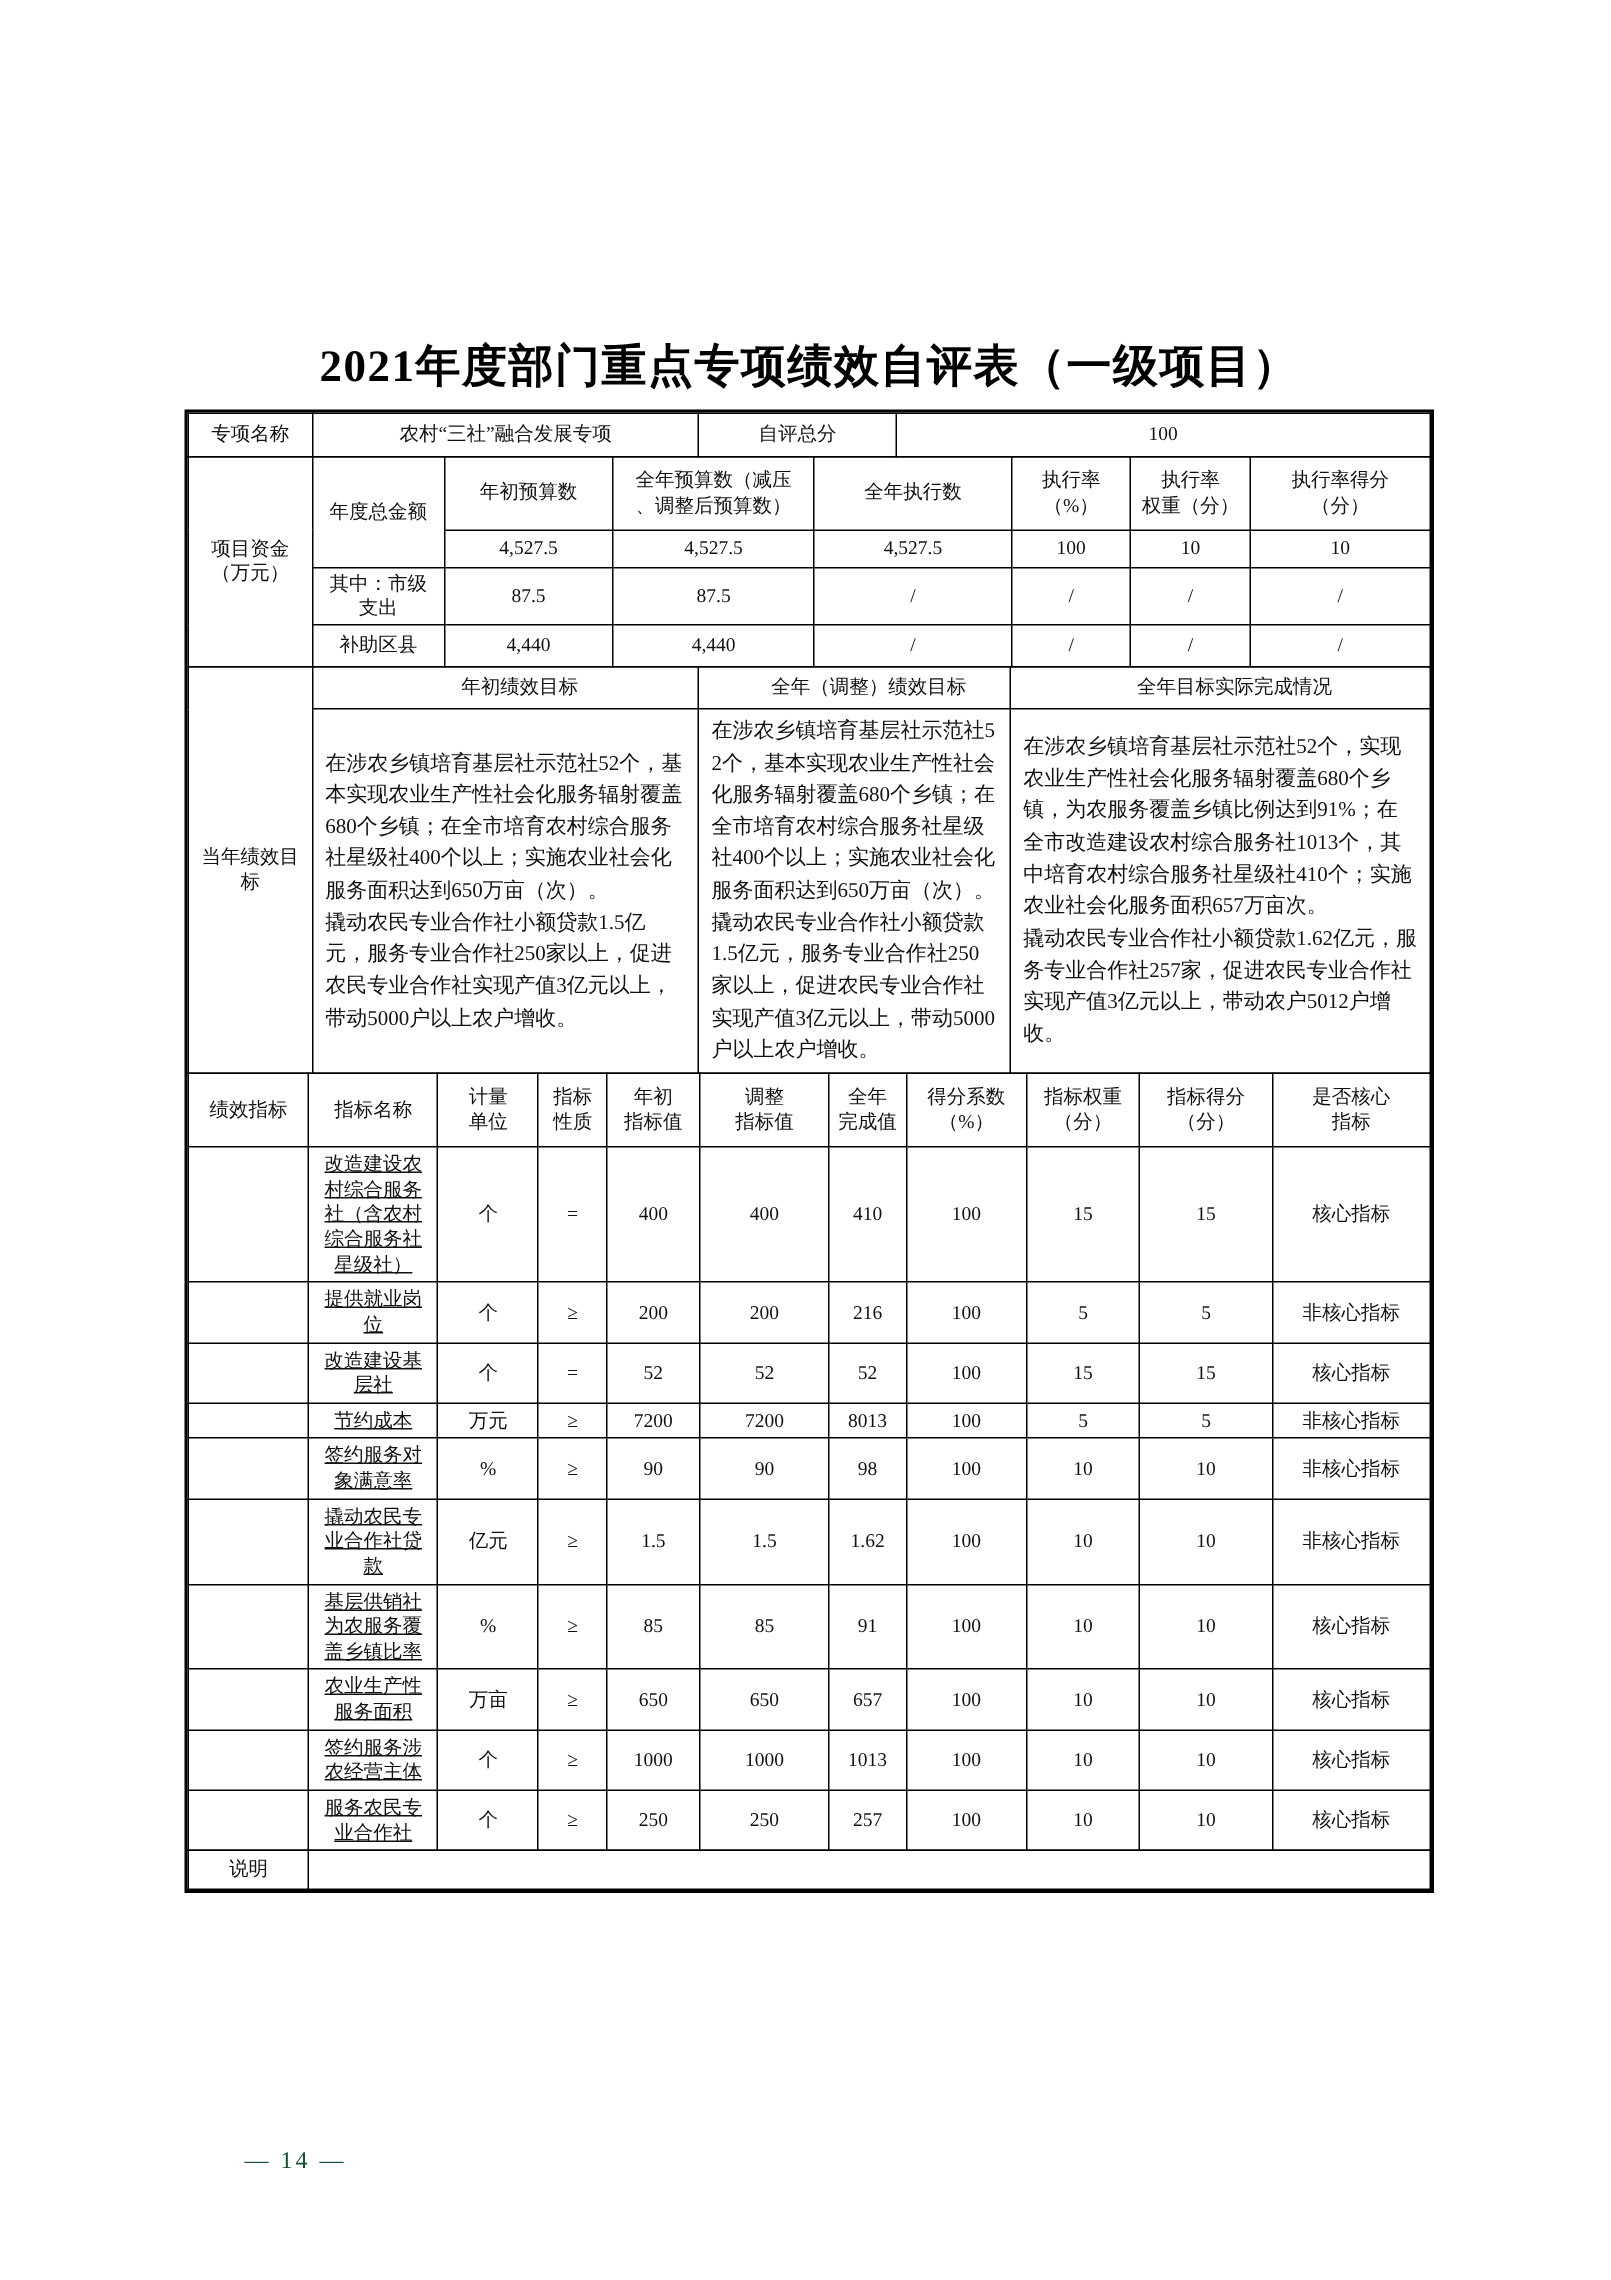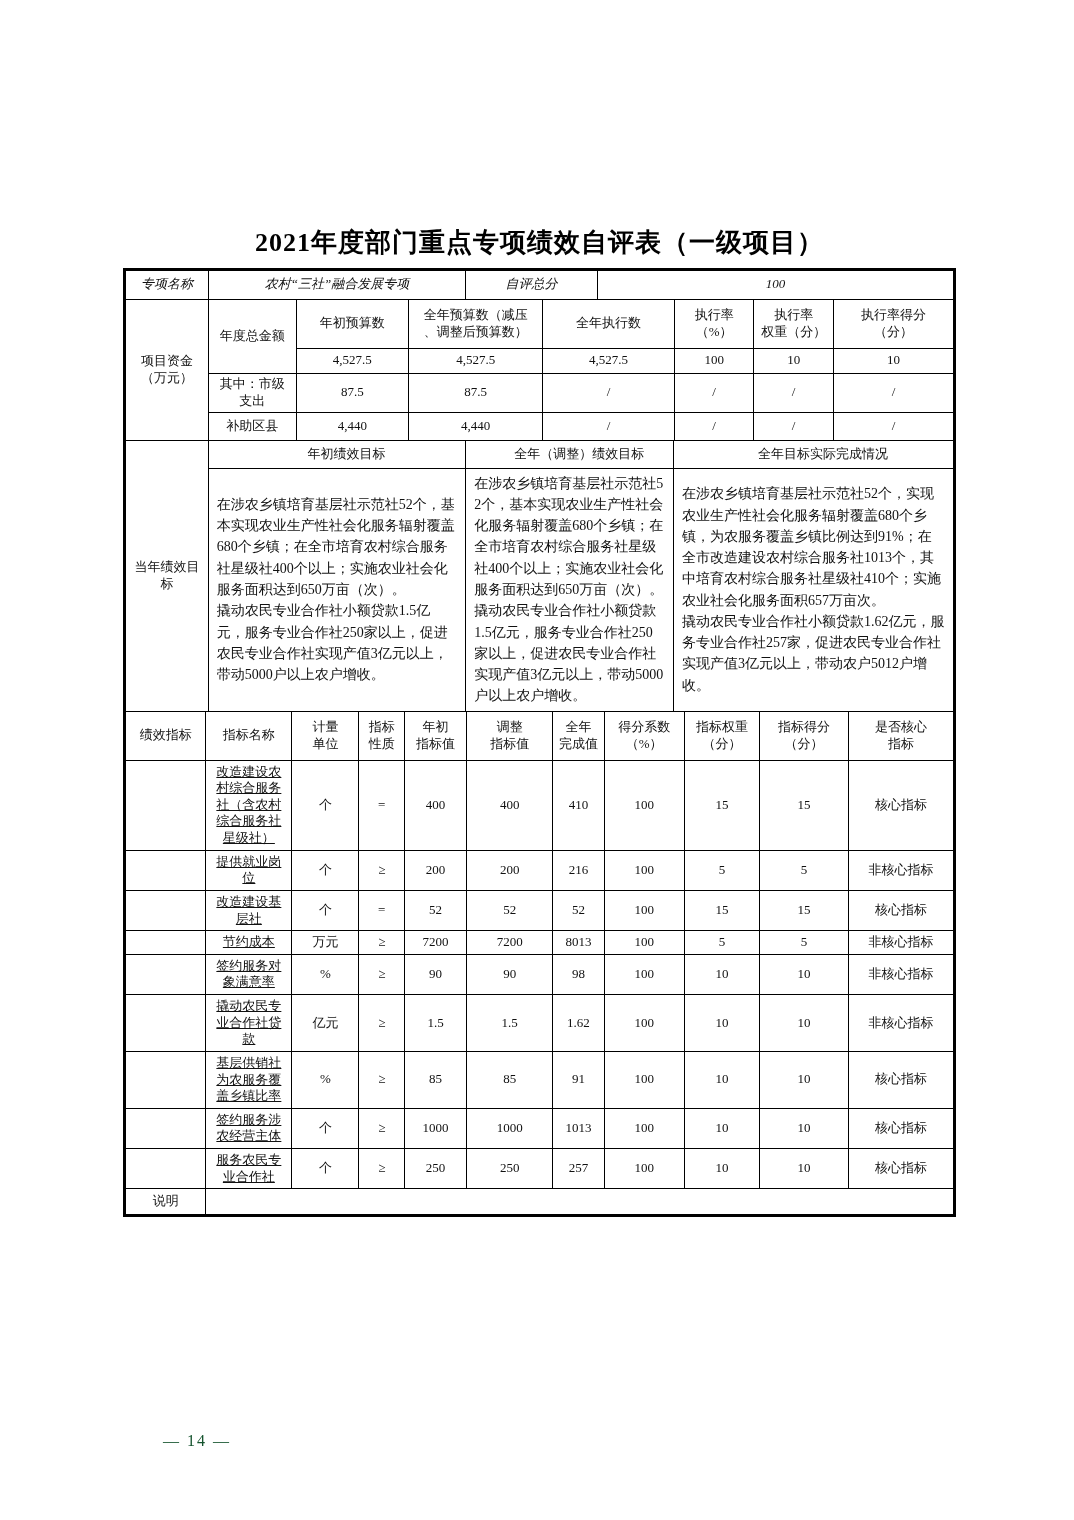--- a/index.html
+++ b/index.html
@@ -2,32 +2,32 @@
 <html><head>
 <meta charset="utf-8">
 <style>
   html,body{margin:0;padding:0;}
   body{
     width:1074px;height:1520px;background:#ffffff;position:relative;
     font-family:"Liberation Serif","DejaVu Serif",serif;color:#111;
   }
   .page{position:absolute;left:123px;top:228px;width:833px;}
   .doc-title{
-    text-align:center;font-size:26px;font-weight:bold;letter-spacing:1px;
+    text-align:center;font-size:30px;font-weight:bold;letter-spacing:1px;
     margin:0 0 10px 0;line-height:1.15;color:#000;
   }
   .sheet{border:2px solid #000;}
   table{width:100%;border-collapse:collapse;table-layout:fixed;}
   .sheet table + table{margin-top:-1px;}
   td,th{
     border:1px solid #000;font-size:13px;font-weight:normal;text-align:center;
     vertical-align:middle;padding:2px 3px;white-space:pre-line;word-break:break-all;
     line-height:1.3;color:#111;
   }
-  .r-info1 td{height:24px;font-style:italic;}
+  .r-info1 td{height:24px;}
   .r-info2 td{height:21px;}
   .r-fhead td,.r-fhead th{height:44px;}
   .r-fval td{height:20px;}
   .r-fmid td{height:30px;}
   .r-fsub td{height:23px;}
   .r-ghead th{height:23px;padding-left:22px;}
   .goal-text{
     height:230px;text-align:left;vertical-align:middle;padding:4px 8px;
     font-size:14px;line-height:1.52;
   }
@@ -274,20 +274,33 @@
             <td>85</td>
             <td>85</td>
             <td>91</td>
             <td>100</td>
             <td>10</td>
             <td>10</td>
             <td>核心指标</td>
           </tr>
           <tr>
             <td></td>
+            <td class="name-cell">农业生产性服务面积</td>
+            <td>万亩</td>
+            <td>≥</td>
+            <td>650</td>
+            <td>650</td>
+            <td>657</td>
+            <td>100</td>
+            <td>10</td>
+            <td>10</td>
+            <td>核心指标</td>
+          </tr>
+          <tr>
+            <td></td>
             <td class="name-cell">签约服务涉农经营主体</td>
             <td>个</td>
             <td>≥</td>
             <td>1000</td>
             <td>1000</td>
             <td>1013</td>
             <td>100</td>
             <td>10</td>
             <td>10</td>
             <td>核心指标</td>

